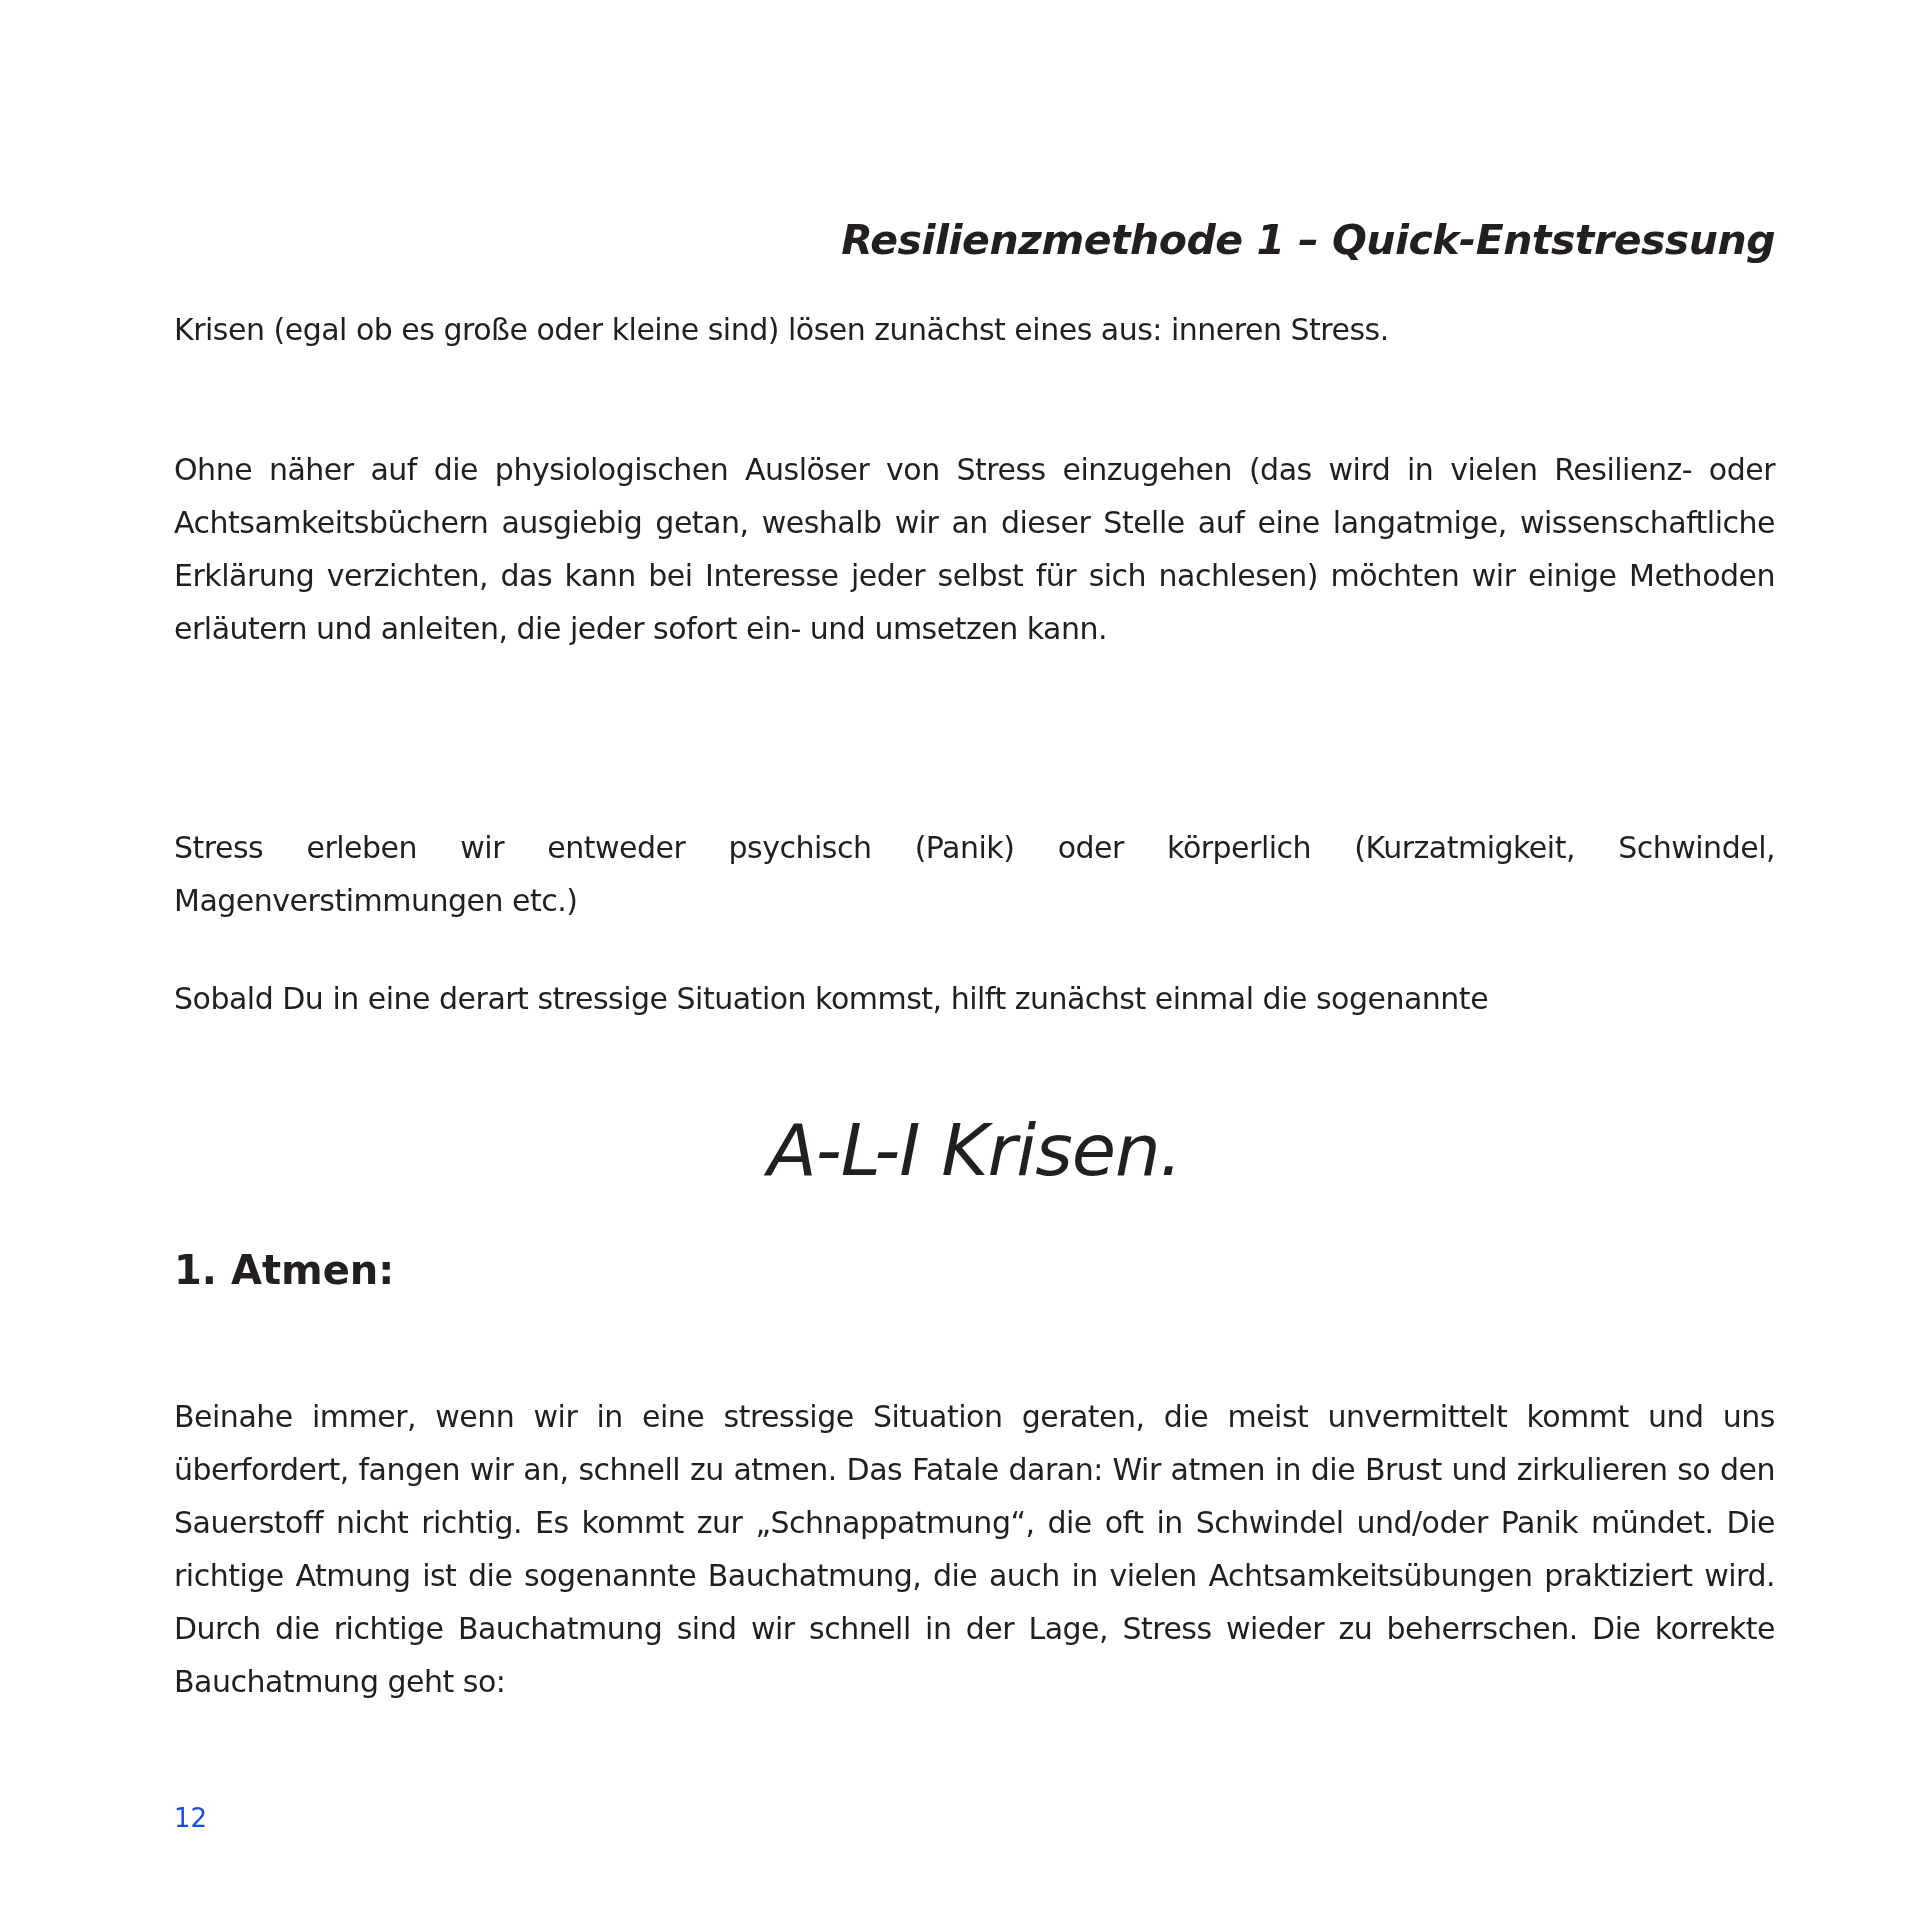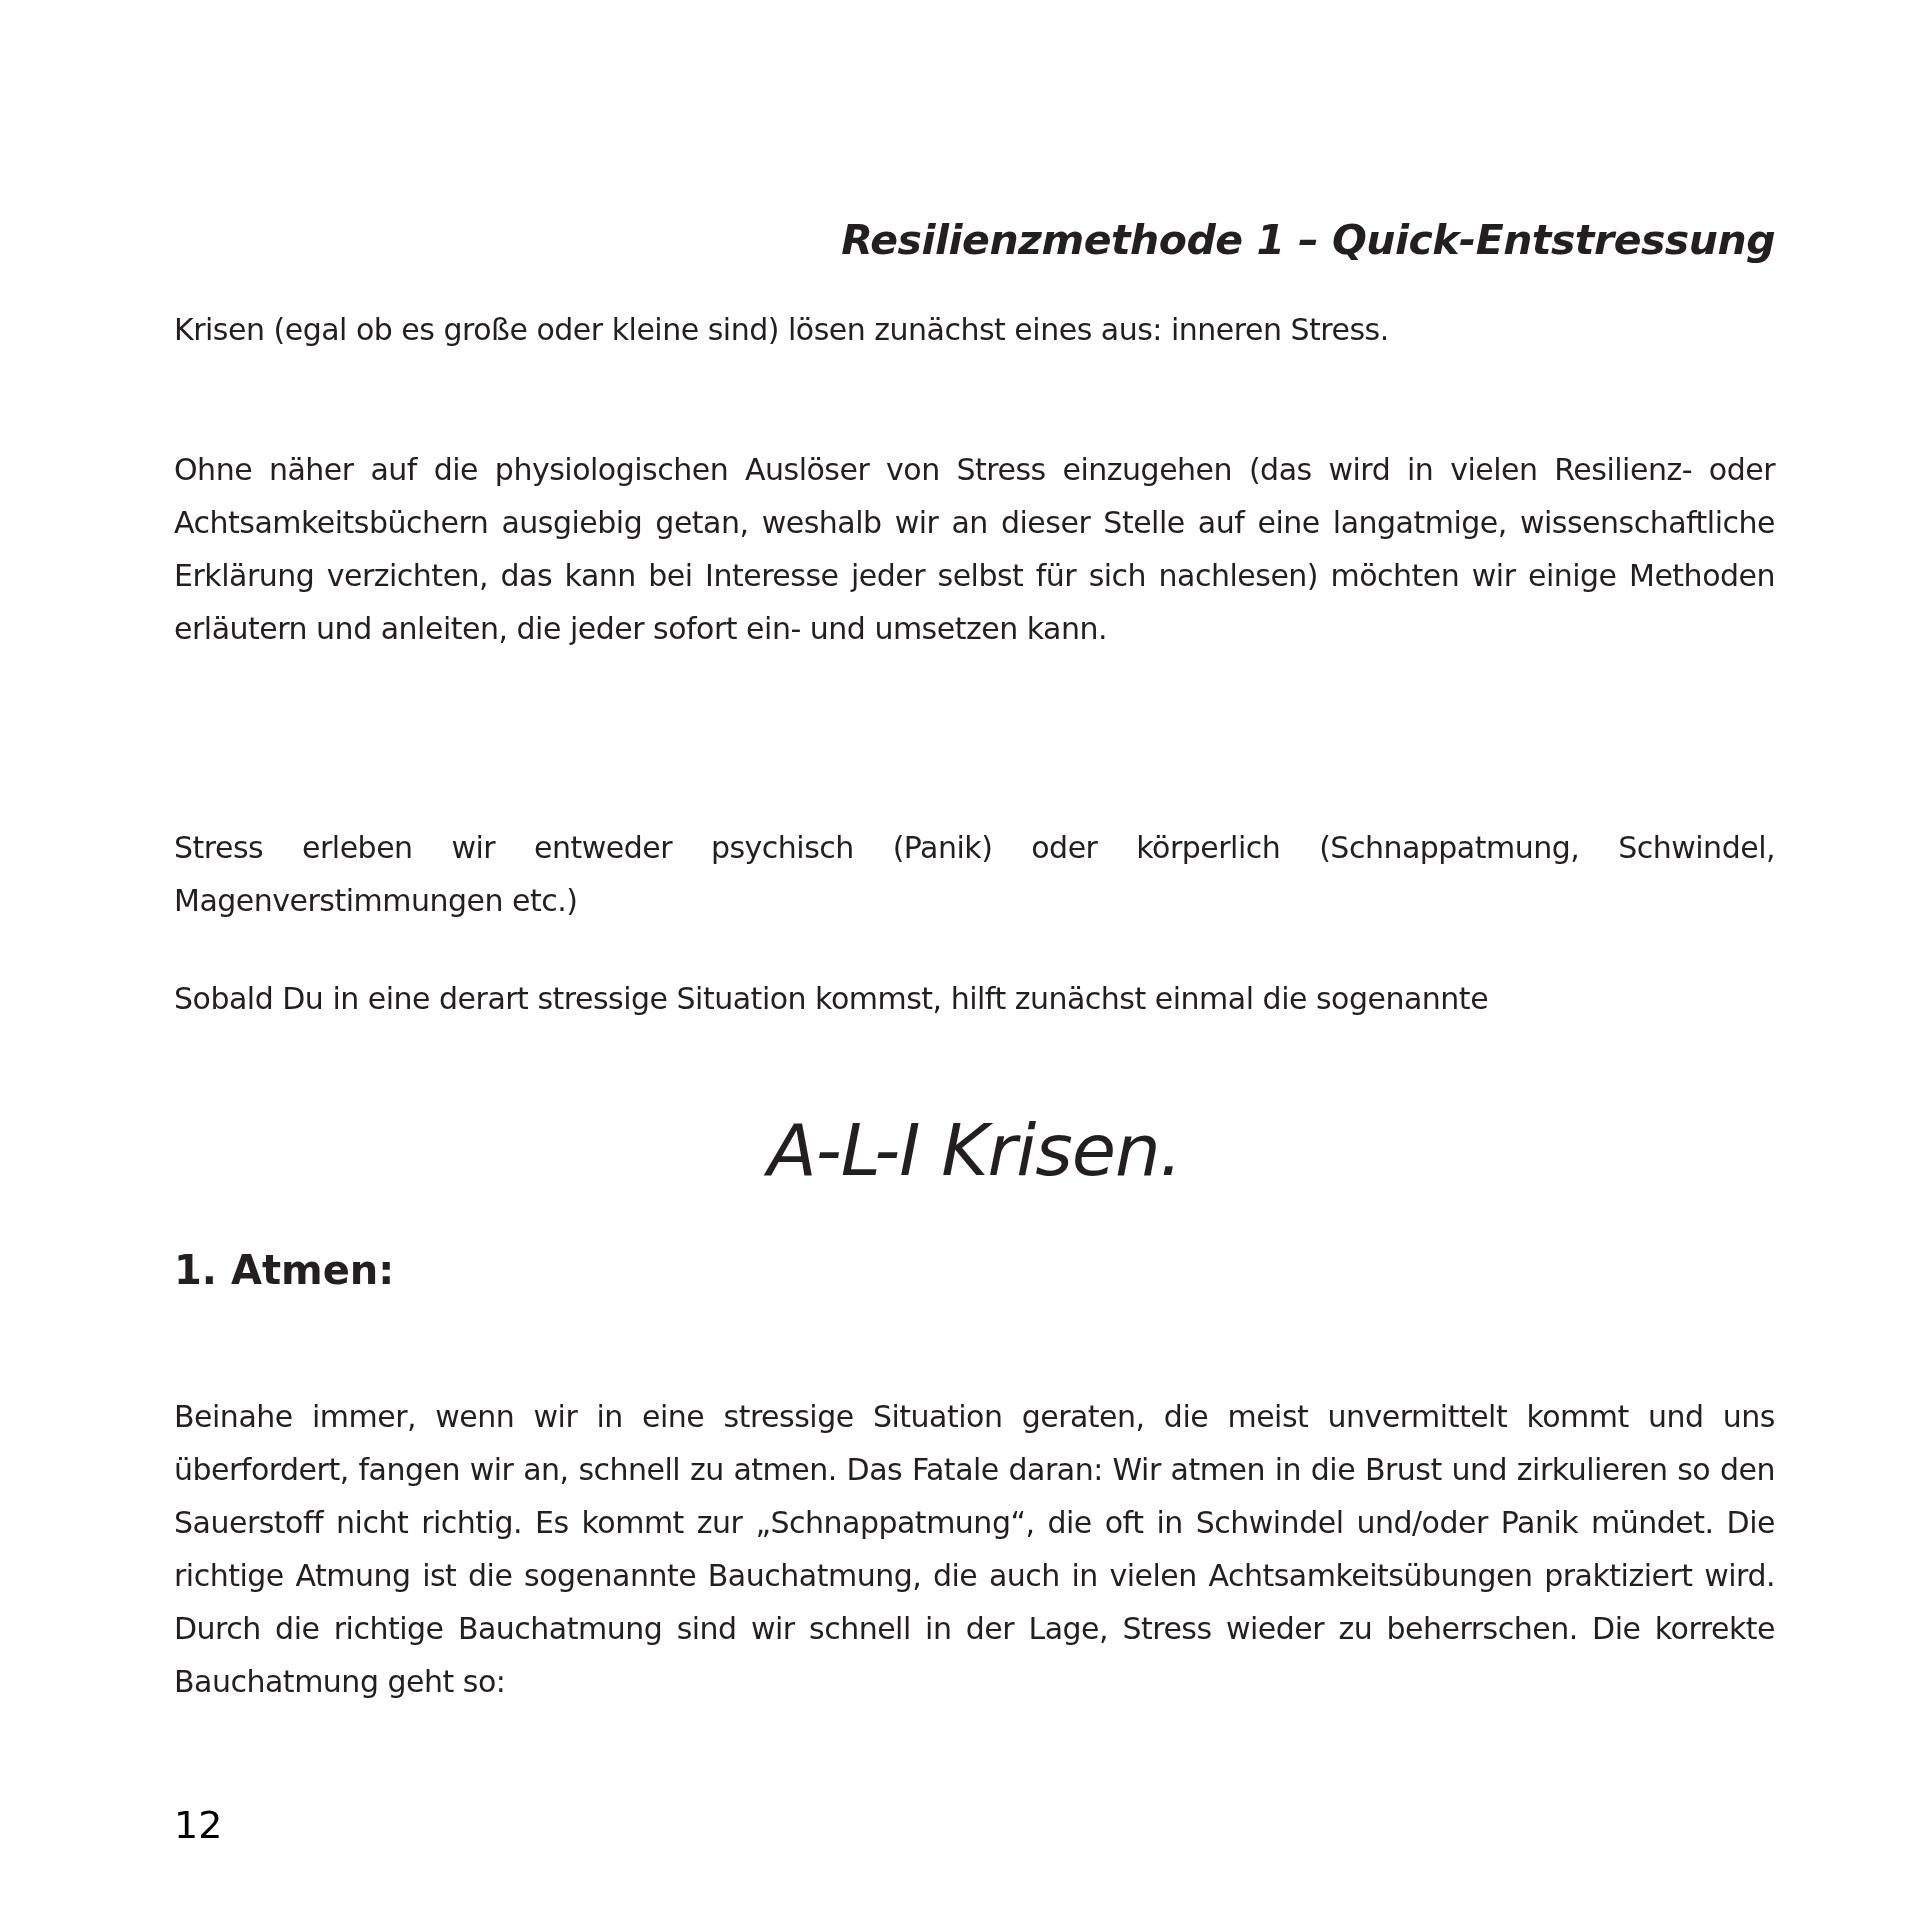--- a/index.html
+++ b/index.html
@@ -29,33 +29,33 @@
       position: absolute; top: 1108px; left: 0; width: 1601px;
       text-align: center; font-size: 72px; font-style: italic;
       letter-spacing: -1px; white-space: nowrap;
     }
     .sub-heading {
       position: absolute; top: 1247px; left: 0;
       font-size: 40px; font-weight: bold; white-space: nowrap;
     }
     .page-number {
       position: absolute; left: 0; top: 1803px;
-      font-size: 38px; color: #000000;
+      font-size: 26px; color: #1d4ed8;
       font-family: "DejaVu Sans", sans-serif;
     }
   </style>
 </head>
 <body>
 
 <div class="page">
   <div class="section-title">Resilienzmethode 1 – Quick-Entstressung</div>
 
   <p class="para p1">Krisen (egal ob es große oder kleine sind) lösen zunächst eines aus: inneren Stress.</p>
   <p class="para p2">Ohne näher auf die physiologischen Auslöser von Stress einzugehen (das wird in vielen Resilienz- oder Achtsamkeitsbüchern ausgiebig getan, weshalb wir an dieser Stelle auf eine langatmige, wissenschaftliche Erklärung verzichten, das kann bei Interesse jeder selbst für sich nachlesen) möchten wir einige Methoden erläutern und anleiten, die jeder sofort ein- und umsetzen kann.</p>
-  <p class="para p3">Stress erleben wir entweder psychisch (Panik) oder körperlich (Schnappatmung, Schwindel, Magenverstimmungen etc.)</p>
+  <p class="para p3">Stress erleben wir entweder psychisch (Panik) oder körperlich (Kurzatmigkeit, Schwindel, Magenverstimmungen etc.)</p>
   <p class="para p4">Sobald Du in eine derart stressige Situation kommst, hilft zunächst einmal die sogenannte</p>
 
   <div class="big-heading">A-L-I Krisen.</div>
 
   <div class="sub-heading">1. Atmen:</div>
 
   <p class="para p5">Beinahe immer, wenn wir in eine stressige Situation geraten, die meist unvermittelt kommt und uns überfordert, fangen wir an, schnell zu atmen. Das Fatale daran: Wir atmen in die Brust und zirkulieren so den Sauerstoff nicht richtig. Es kommt zur „Schnappatmung“, die oft in Schwindel und/oder Panik mündet. Die richtige Atmung ist die sogenannte Bauchatmung, die auch in vielen Achtsamkeitsübungen praktiziert wird. Durch die richtige Bauchatmung sind wir schnell in der Lage, Stress wieder zu beherrschen. Die korrekte Bauchatmung geht so:</p>
 
   <div class="page-number">12</div>
 </div>

